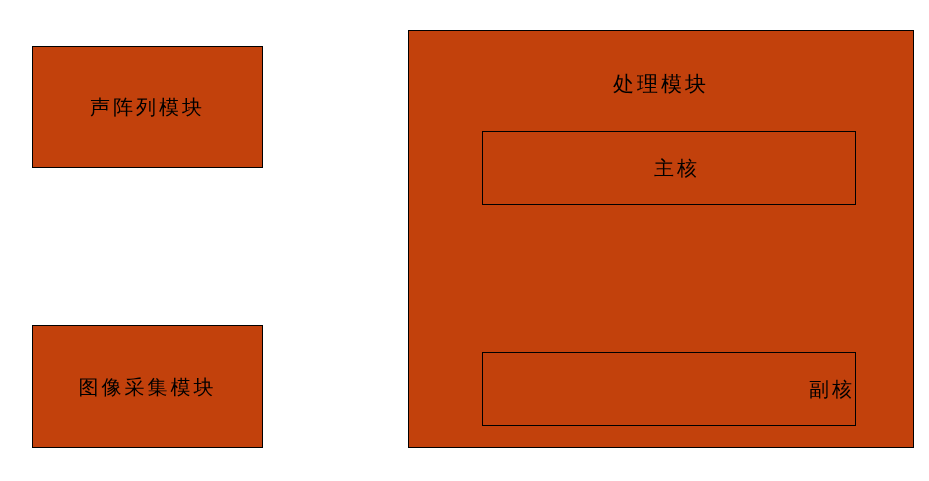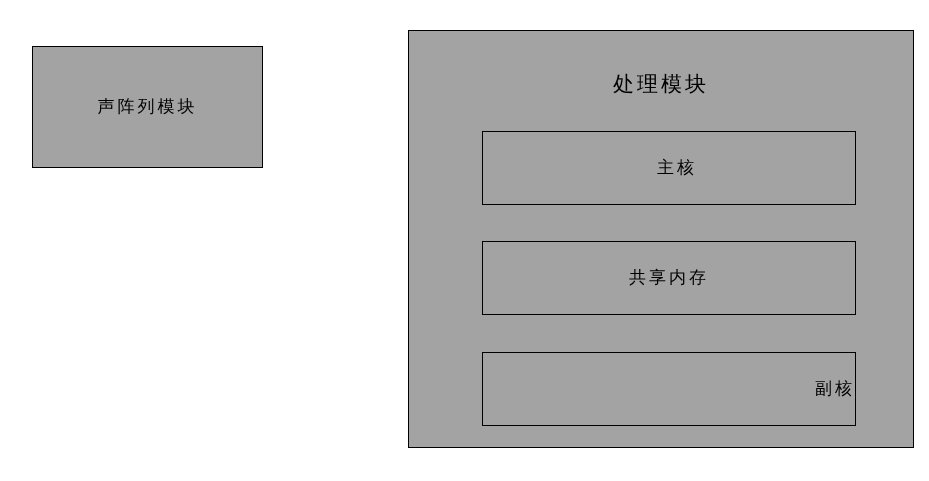--- a/index.html
+++ b/index.html
@@ -14,32 +14,32 @@
     position: relative;
     width: 929px;
     height: 481px;
     background: #ffffff;
     overflow: hidden;
   }
   .box {
     position: absolute;
     box-sizing: border-box;
     border: 1.6px solid #000000;
-    background: #a3a3a3;
+    background: #c2410c;
     display: flex;
     align-items: center;
     justify-content: center;
   }
   .box-label {
-    font-size: 17px;
+    font-size: 20px;
     color: #000000;
     letter-spacing: 3px;
     line-height: 1;
     white-space: nowrap;
-    font-family: Liberation Mono, monospace;
+    font-family: Liberation Serif, serif;
   }
   .outer-box {
     display: block;
   }
   .outer-title {
     position: absolute;
     top: 43px;
     left: 0;
     right: 0;
     text-align: center;
@@ -63,32 +63,32 @@
 </style>
 </head>
 <body>
 
 <div id="diagram-canvas">
 
   <div class="box" id="box-acoustic-array" style="left: 32px; top: 46px; width: 231px; height: 122px;">
     <span class="box-label">声阵列模块</span>
   </div>
 
+  <div class="box" id="box-image-capture" style="left: 32px; top: 325px; width: 231px; height: 123px;">
+    <span class="box-label">图像采集模块</span>
+  </div>
 
   <div class="box outer-box" id="box-processing" style="left: 408px; top: 30px; width: 506px; height: 418px;">
     <div class="outer-title">处理模块</div>
   </div>
 
   <div class="box" id="box-main-core" style="left: 482px; top: 131px; width: 374px; height: 74px; padding-left: 16px;">
     <span class="box-label">主核</span>
   </div>
 
-  <div class="box" id="box-shared-memory" style="left: 482px; top: 241px; width: 374px; height: 74px;">
-    <span class="box-label">共享内存</span>
-  </div>
 
   <div class="box" id="box-sub-core" style="left: 482px; top: 352px; width: 374px; height: 74px; justify-content: flex-end;">
     <span class="box-label">副核</span>
   </div>
 
   <div class="connector-h" id="conn-acoustic"></div>
   <div class="connector-h" id="conn-image"></div>
   <div class="connector-v" id="conn-main-shared"></div>
   <div class="connector-v" id="conn-shared-sub"></div>
 

